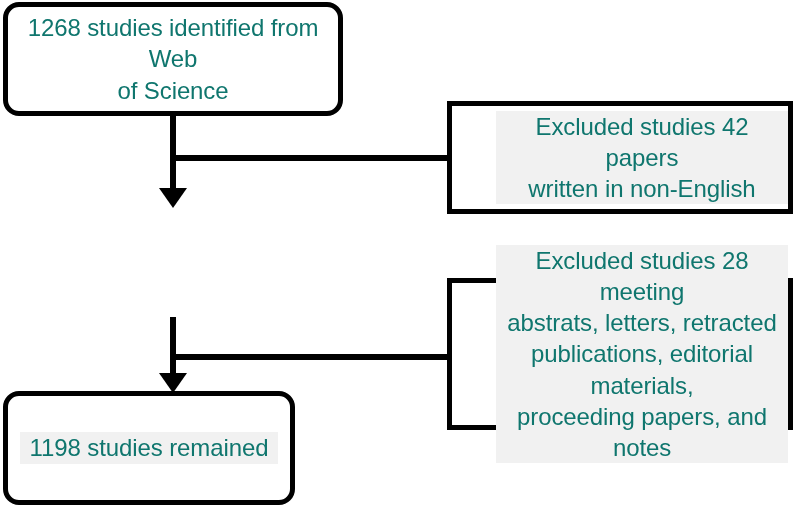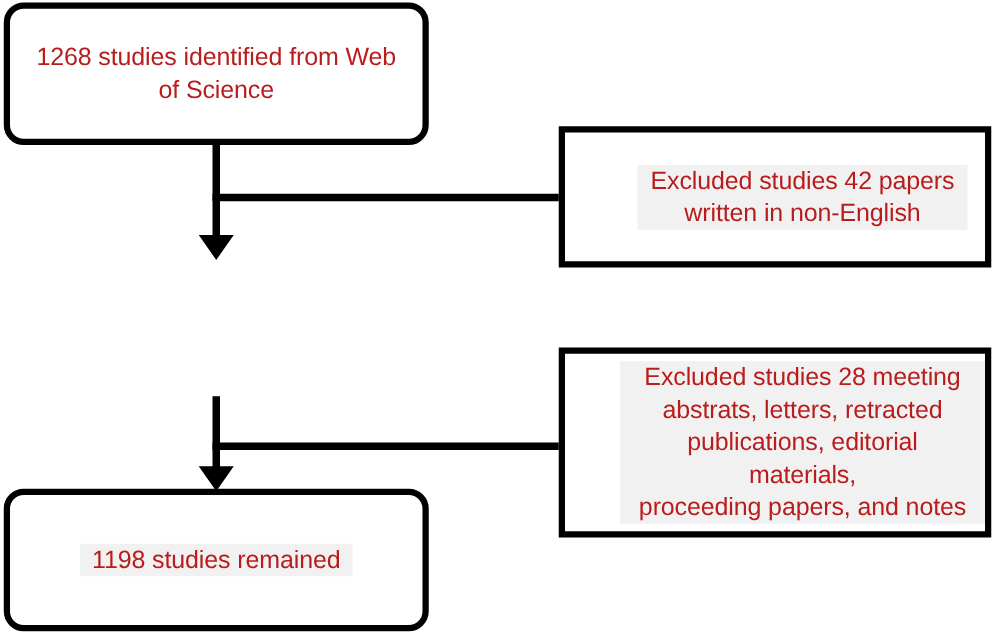--- a/index.html
+++ b/index.html
@@ -38,22 +38,22 @@
     background: #ffffff;
     display: flex;
     align-items: center;
     justify-content: center;
     text-align: center;
     padding-left: 44px;
   }
 
   .node-text {
     display: block;
-    color: #b91c1c;
-    font-size: 20px;
+    color: #0f766e;
+    font-size: 24px;
     line-height: 1.30;
     letter-spacing: -0.1px;
     white-space: pre-line;
     padding: 0 10px;
   }
   
   .hl .node-text {
     background: #f1f1f1;
     box-decoration-break: clone;
     -webkit-box-decoration-break: clone;
@@ -75,21 +75,21 @@
     width: 0;
     height: 0;
     border-left: 14px solid transparent;
     border-right: 14px solid transparent;
     border-top: 20px solid #000000;
   }
 
   
   #box-identified      { left: 3px;   top: 2px;   width: 340px; height: 114px; }
   #box-after-lang      { left: 3px;   top: 207px; width: 340px; height: 112px; }
-  #box-remained        { left: 3px;   top: 391px; width: 340px; height: 114px; }
+  #box-remained        { left: 3px;   top: 391px; width: 292px; height: 114px; }
 
   #box-excluded-lang   { left: 447px; top: 101px; width: 346px; height: 113px; }
   #box-excluded-type   { left: 447px; top: 278px; width: 346px; height: 152px; }
 
   
   #vline-1    { left: 170px; top: 114px;  height: 80px; }
   #arrow-1    { left: 159px; top: 188px; }
   
   #hline-1    { left: 170px; top: 155px; width: 281px; }
 

